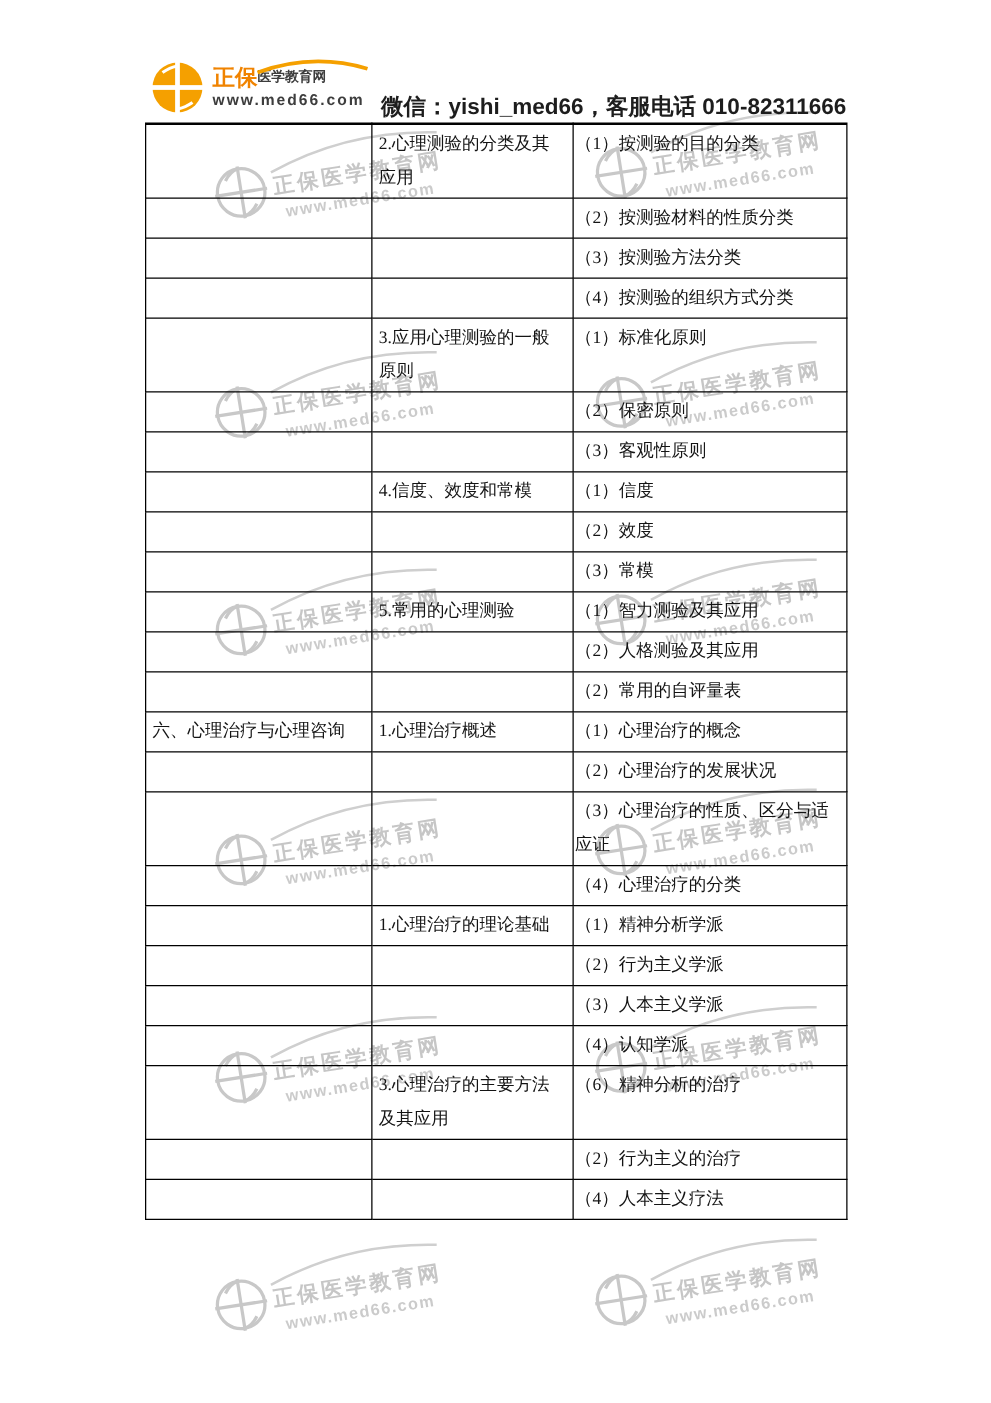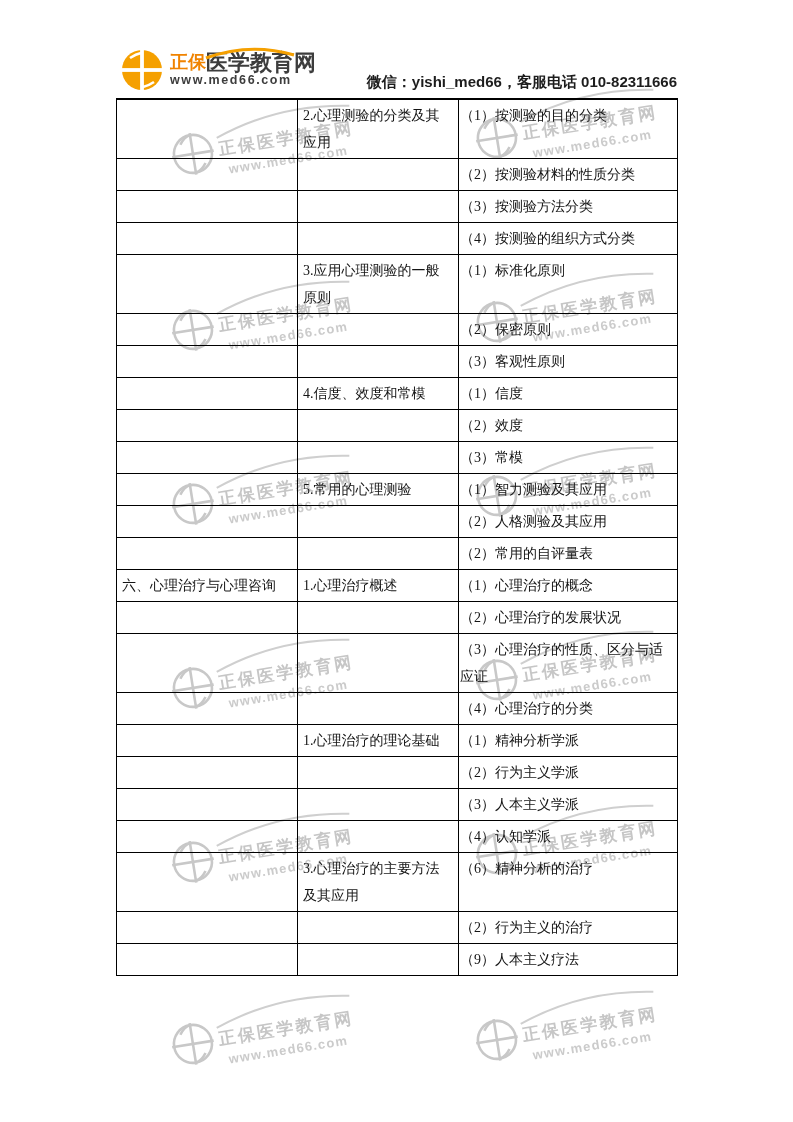--- a/index.html
+++ b/index.html
@@ -13,26 +13,26 @@
   }
 
   
   .header { position:absolute; left:0; top:0; width:793px; height:98px; z-index:2; }
   .logo { position:absolute; left:120px; top:47px; display:flex; align-items:center; }
   .logo-icon { width:44px; height:45px; flex:0 0 auto; }
   .logo-text { position:relative; margin-left:6px; font-family:"Liberation Sans","DejaVu Sans",sans-serif; }
   .logo-arc { position:absolute; left:34px; top:-7px; width:92px; height:14px; }
   .brand-line { display:flex; align-items:flex-end; line-height:19px; }
   .brand-primary { color:#F08300; font-size:18px; font-weight:800; }
-  .brand-secondary { color:#3D3D3D; font-size:22px; font-weight:800; }
+  .brand-secondary { color:#3D3D3D; font-size:11px; font-weight:800; }
   .brand-website { color:#3D3D3D; font-size:12.5px; font-weight:800; letter-spacing:1.6px; margin-top:1px; }
   .contact {
     position:absolute; right:116px; top:73px;
     font-family:"Liberation Sans","DejaVu Sans",sans-serif;
-    font-size:15px; font-weight:700; color:#1d1d1d; white-space:nowrap;
+    font-size:18px; font-weight:700; color:#1d1d1d; white-space:nowrap;
   }
 
   
   .wm { position:absolute; width:200px; height:95px; z-index:1; pointer-events:none; }
 
   
   table.doc-table {
     position:absolute; left:116px; top:98px; z-index:2;
     width:561px; table-layout:fixed;
     border-collapse:collapse;
@@ -397,18 +397,18 @@
           <td class="cell point">（6）精神分析的治疗</td>
         </tr>
         <tr>
           <td class="cell unit"></td>
           <td class="cell topic"></td>
           <td class="cell point">（2）行为主义的治疗</td>
         </tr>
         <tr>
           <td class="cell unit"></td>
           <td class="cell topic"></td>
-          <td class="cell point">（9）人本主义疗法</td>
+          <td class="cell point">（4）人本主义疗法</td>
         </tr>
       </tbody>
   </table>
 
 </div>
 
 </body></html>

